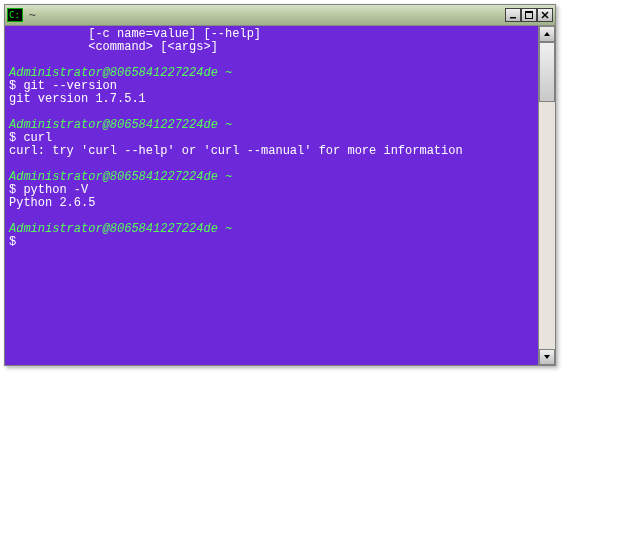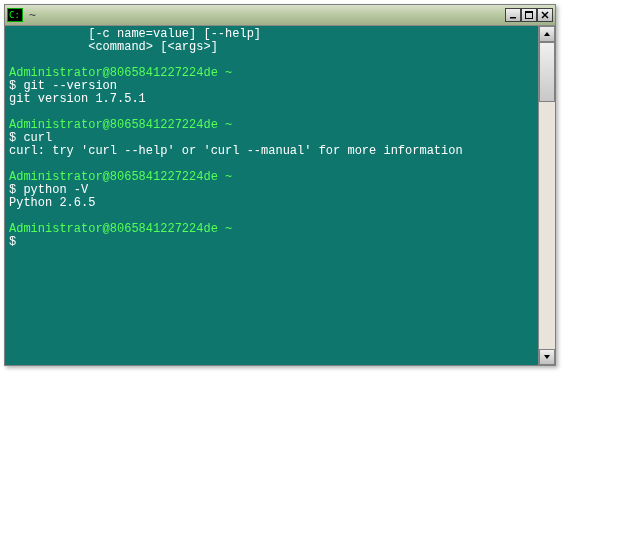--- a/index.html
+++ b/index.html
@@ -73,21 +73,21 @@
     font-family: Arial, sans-serif;
     font-weight: bold;
     color: #000;
     cursor: pointer;
     box-sizing: border-box;
   }
   .titlebar-btn svg { display:block; }
   .terminal-body {
     flex: 1;
     display: flex;
-    background: #0f766e;
+    background: #6d28d9;
     position: relative;
   }
   .terminal-content {
     flex: 1;
     padding: 2px 4px;
     font-family: "Courier New", monospace;
     font-size: 12px;
     line-height: 13px;
     color: #ffffff;
     white-space: pre;
@@ -119,21 +119,21 @@
   .scroll-thumb {
     position: absolute;
     top: 0;
     left: 0;
     right: 0;
     height: 60px;
     background: linear-gradient(to bottom, #f0f0f0, #c8c8c8);
     border: 1px solid #808080;
     box-sizing: border-box;
   }
-  .prompt { color: #55ff55; }
+  .prompt { color: #55ff55; font-style: italic; }
   .dollar { color: #ffffff; }
   .out { color: #ffffff; }
   .line { display:block; }
 </style>
 </head>
 <body>
 
 <div class="window">
 
   <div class="titlebar">

